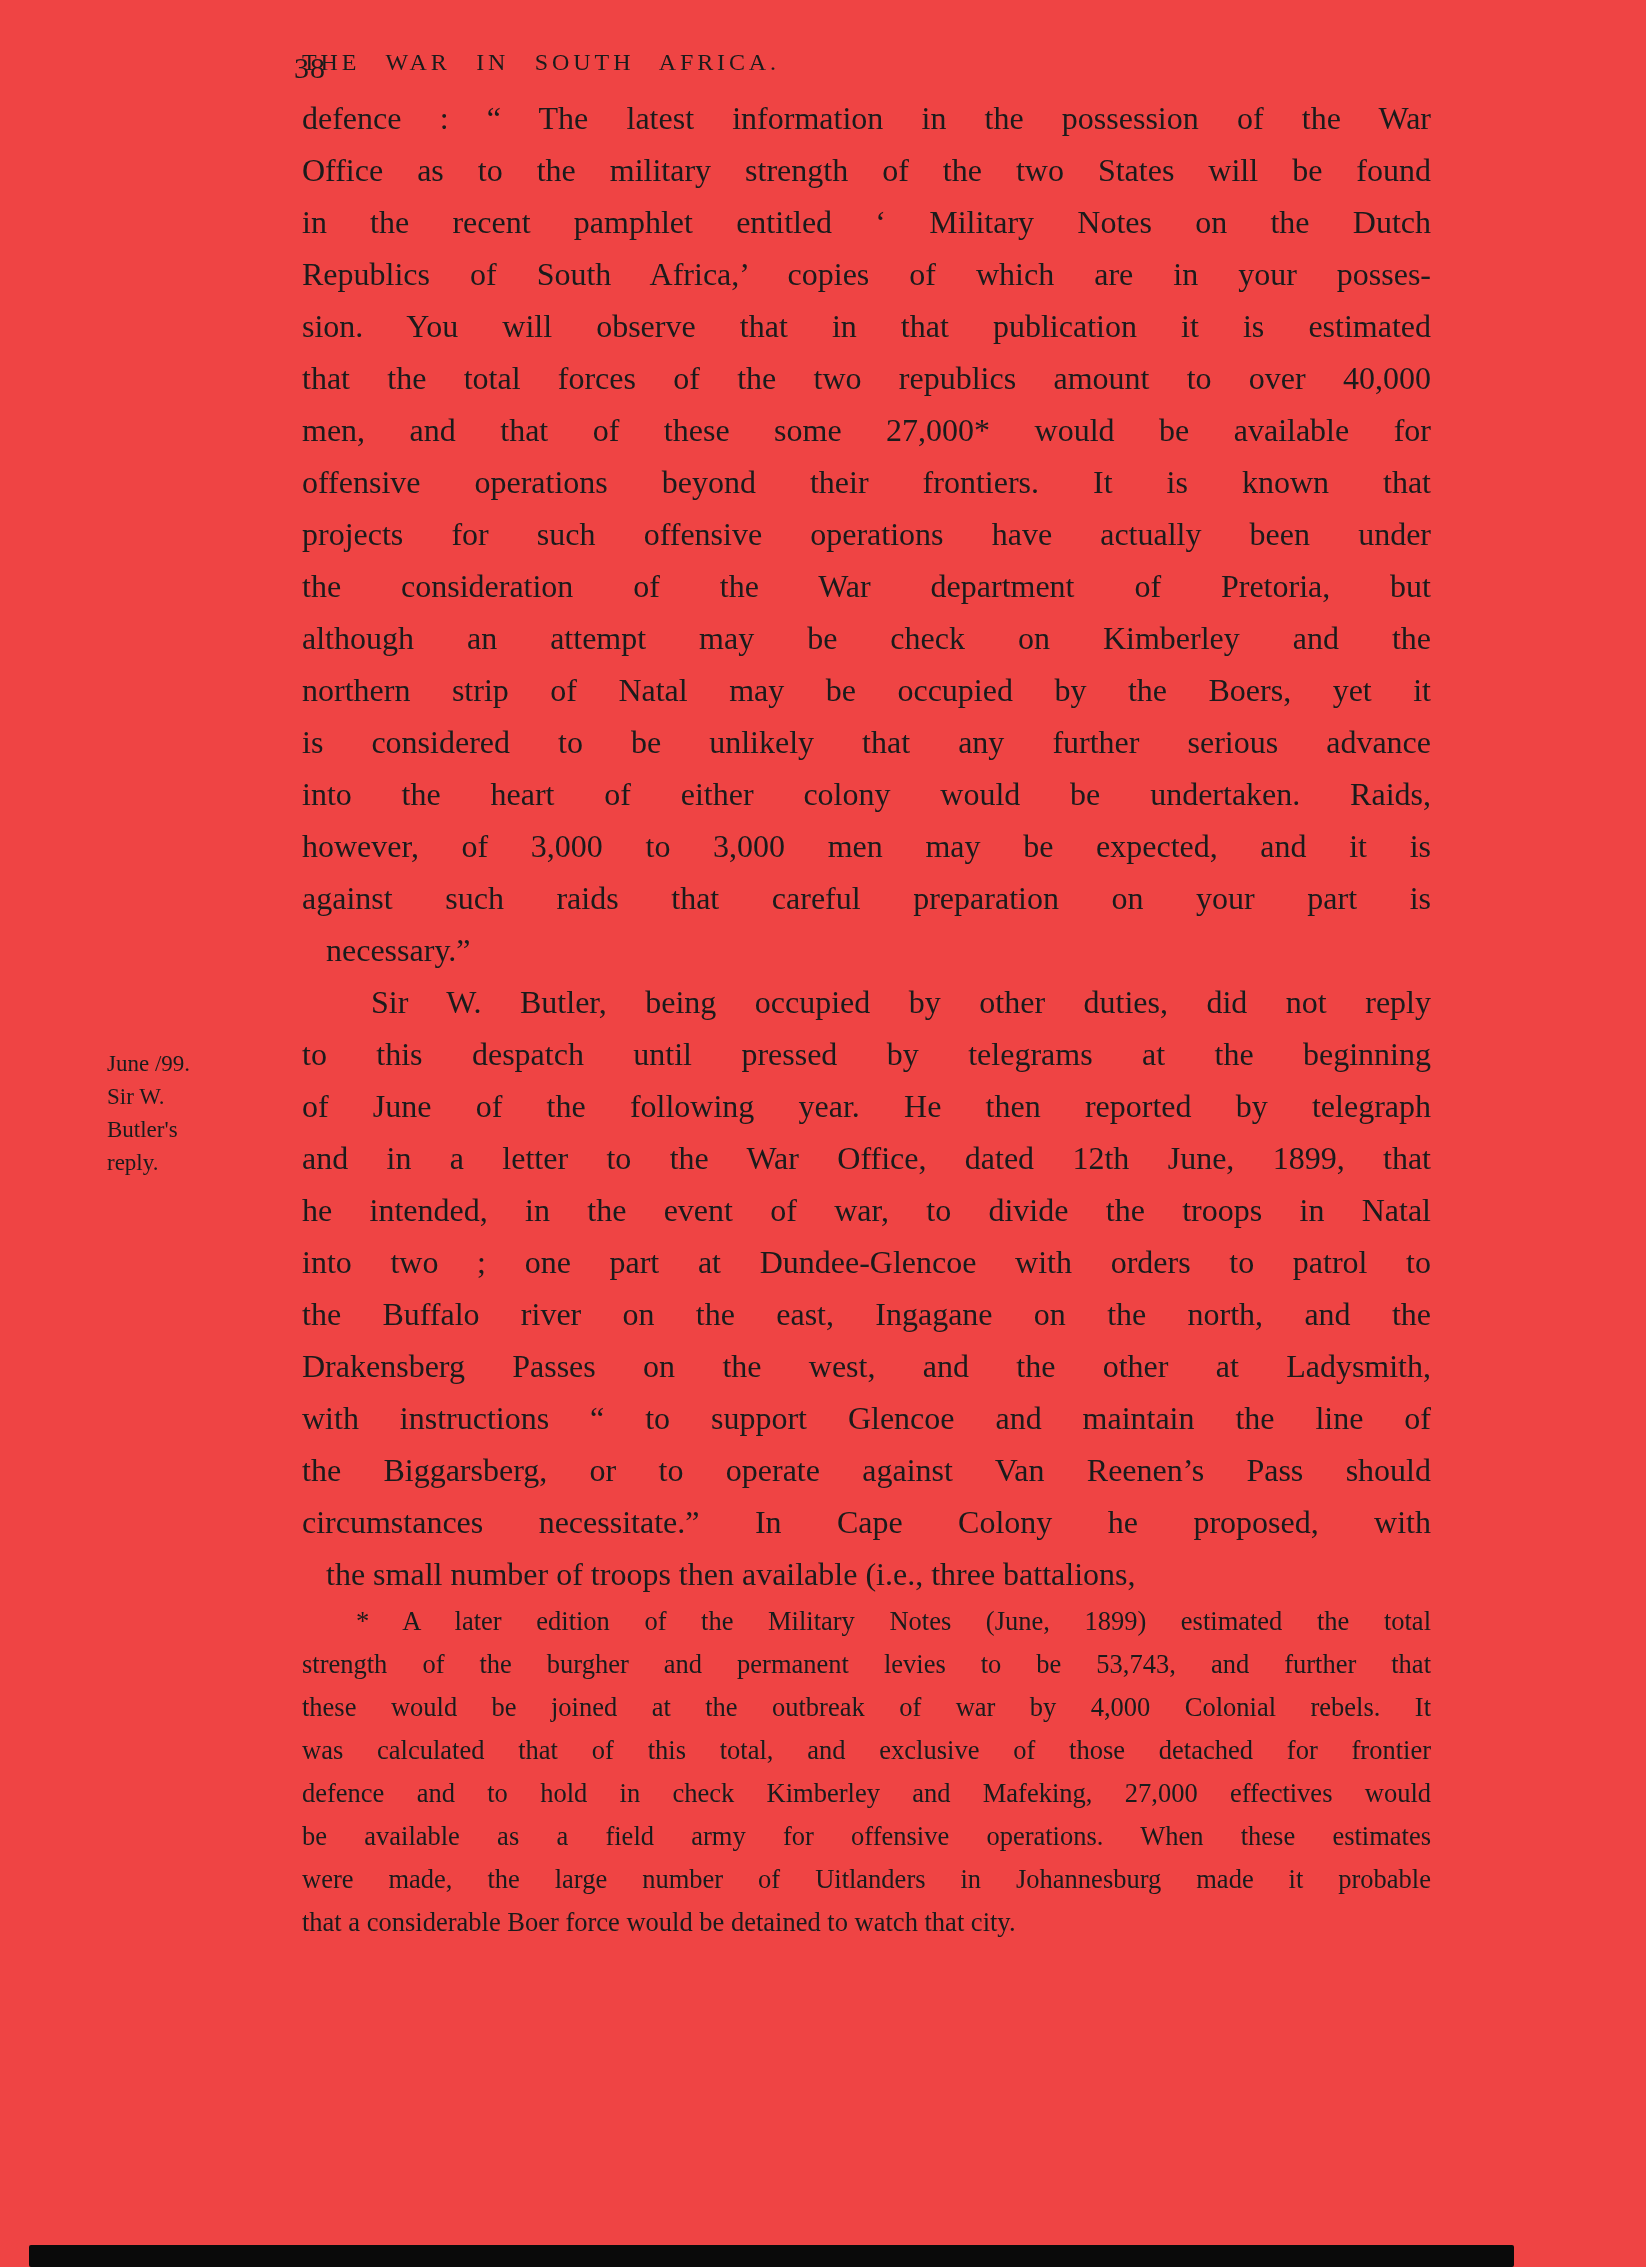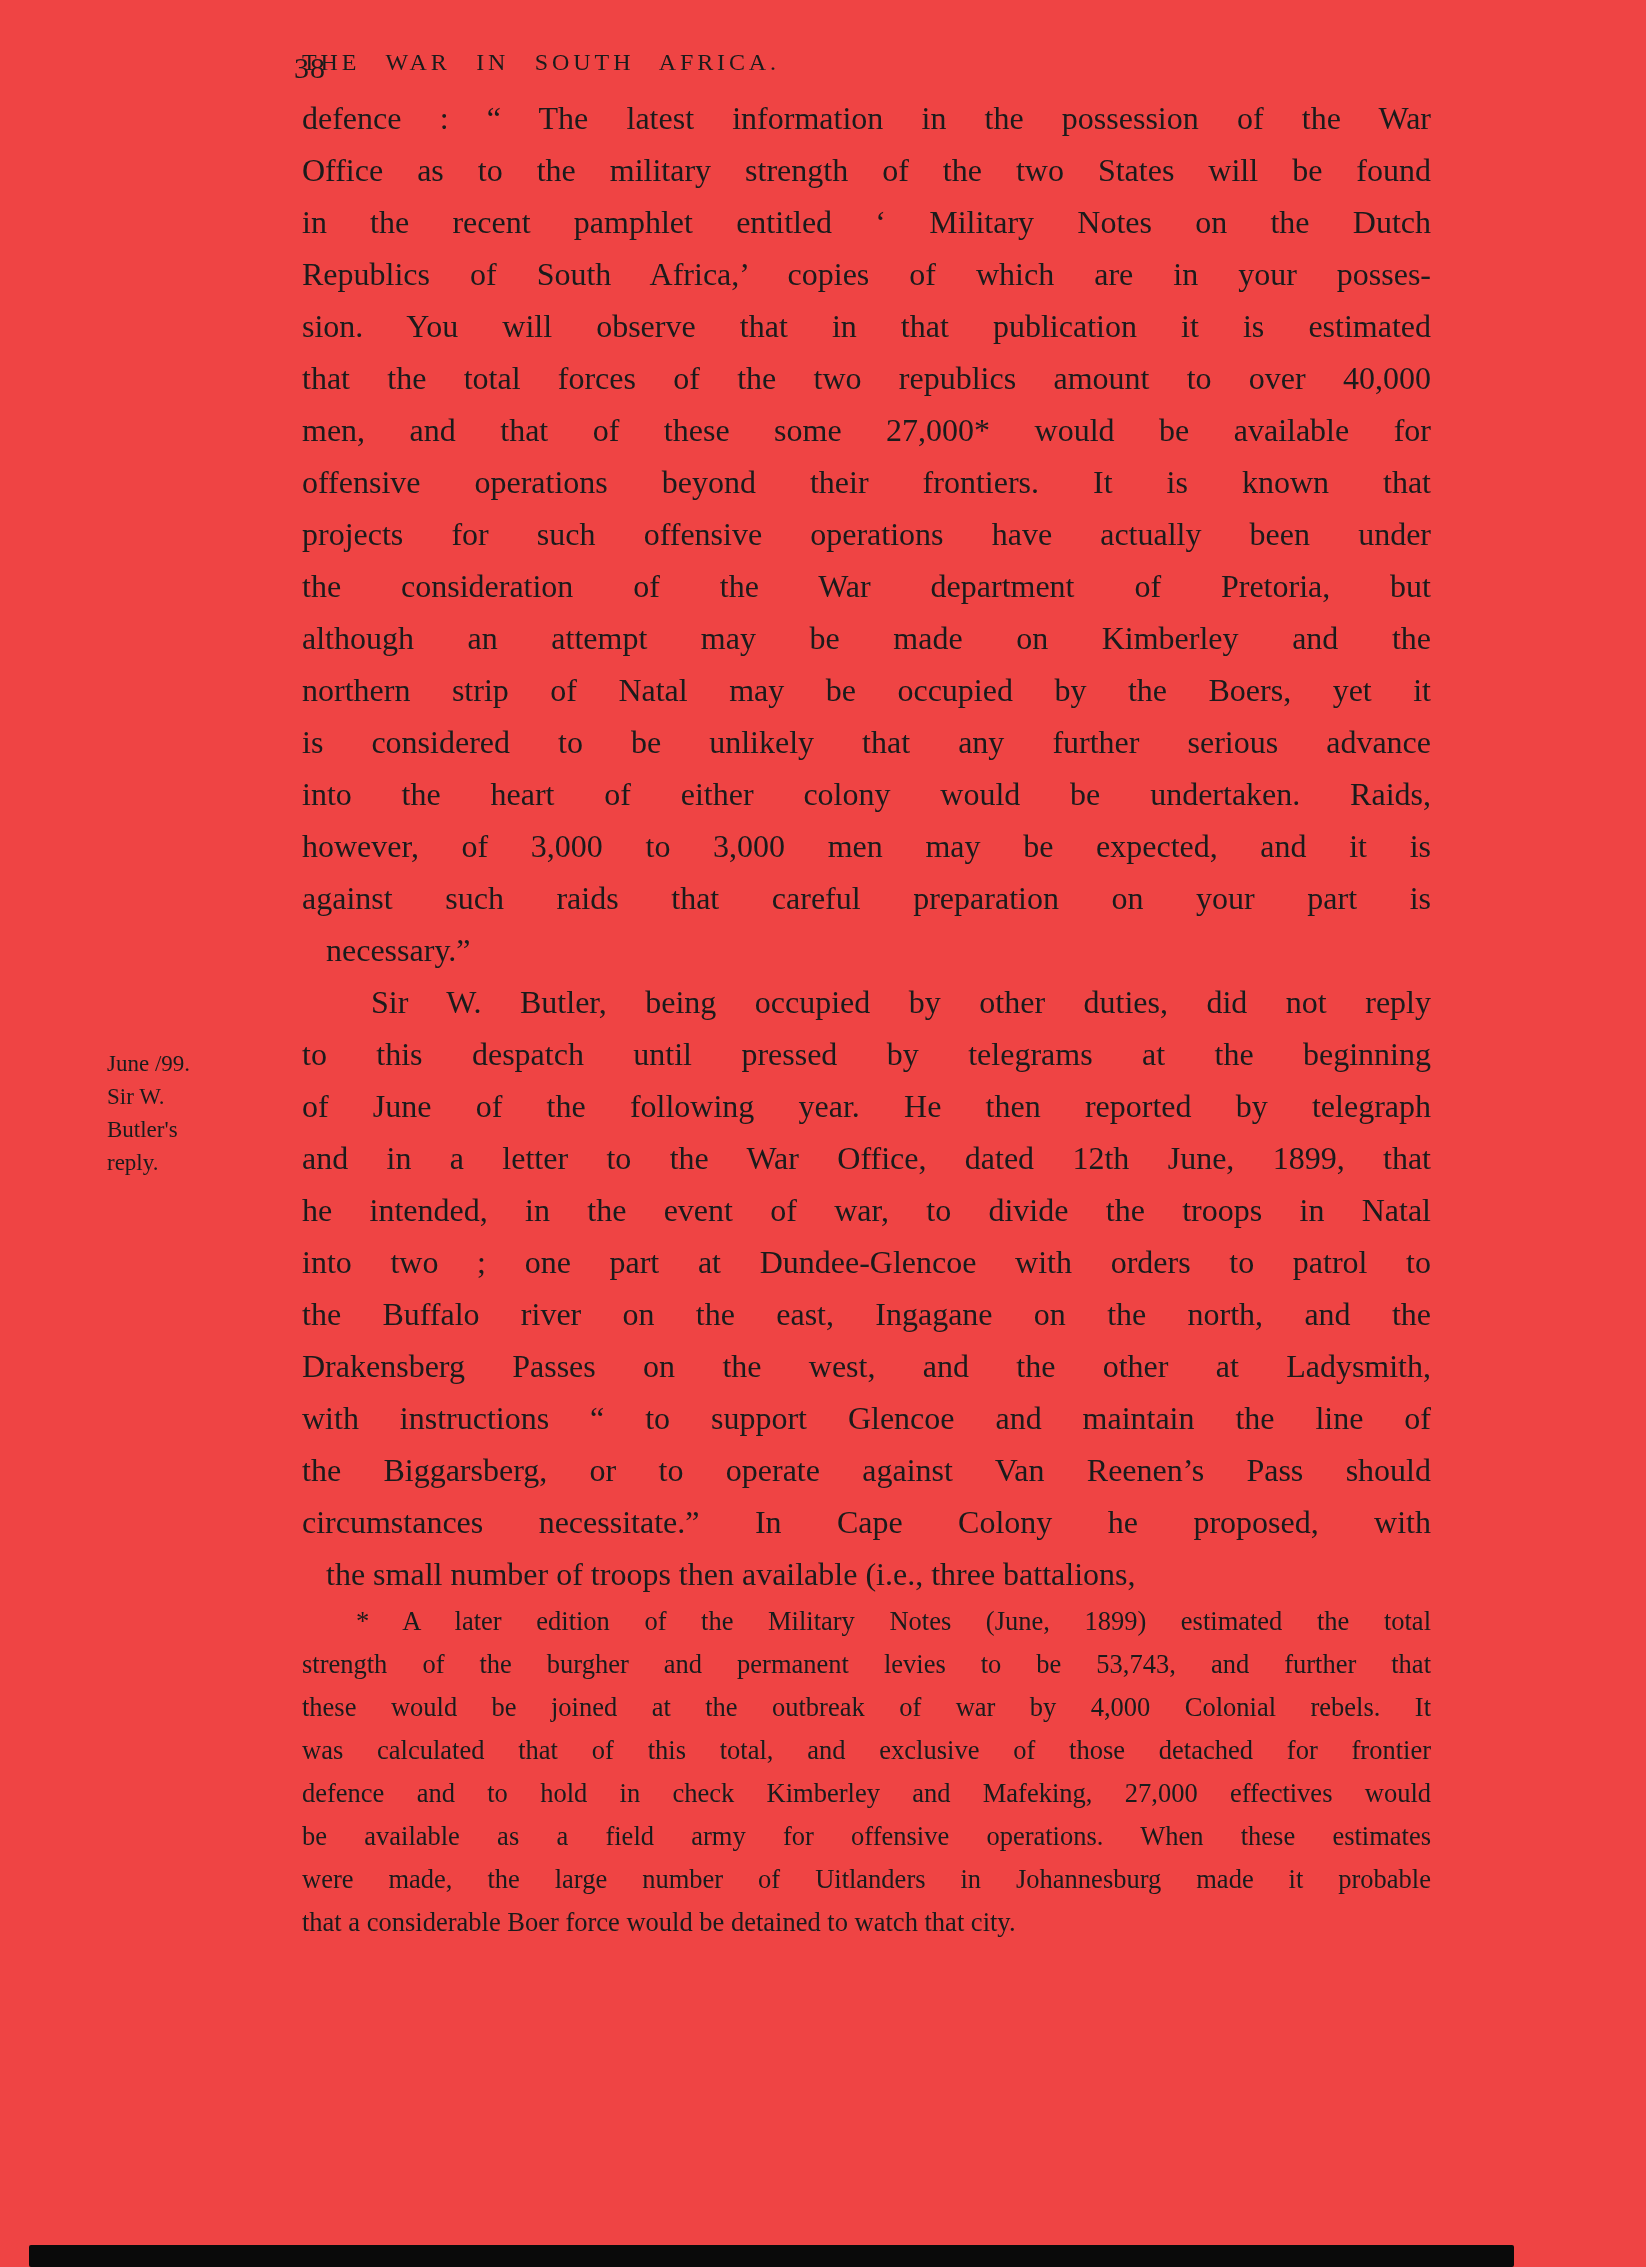--- a/index.html
+++ b/index.html
@@ -100,21 +100,21 @@
         <div class="line">defence :  “ The latest information in the possession of the War</div>
         <div class="line">Office as to the military strength of the two States will be found</div>
         <div class="line">in the recent pamphlet entitled ‘ Military Notes on the Dutch</div>
         <div class="line">Republics of South Africa,’ copies of which are in your posses-</div>
         <div class="line">sion.  You will observe that in that publication it is estimated</div>
         <div class="line">that the total forces of the two republics amount to over 40,000</div>
         <div class="line">men, and that of these some 27,000* would be available for</div>
         <div class="line">offensive operations beyond their frontiers.  It is known that</div>
         <div class="line">projects for such offensive operations have actually been under</div>
         <div class="line">the consideration of the War department of Pretoria, but</div>
-        <div class="line">although an attempt may be made on Kimberley and the</div>
+        <div class="line">although an attempt may be check on Kimberley and the</div>
         <div class="line">northern strip of Natal may be occupied by the Boers, yet it</div>
         <div class="line">is considered to be unlikely that any further serious advance</div>
         <div class="line">into the heart of either colony would be undertaken.  Raids,</div>
         <div class="line">however, of 3,000 to 3,000 men may be expected, and it is</div>
         <div class="line">against such raids that careful preparation on your part is</div>
         <div class="line">necessary.”</div>
       </div>
     <div class="para indent-first">
         <div class="line">Sir W. Butler, being occupied by other duties, did not reply</div>
         <div class="line">to this despatch until pressed by telegrams at the beginning</div>

